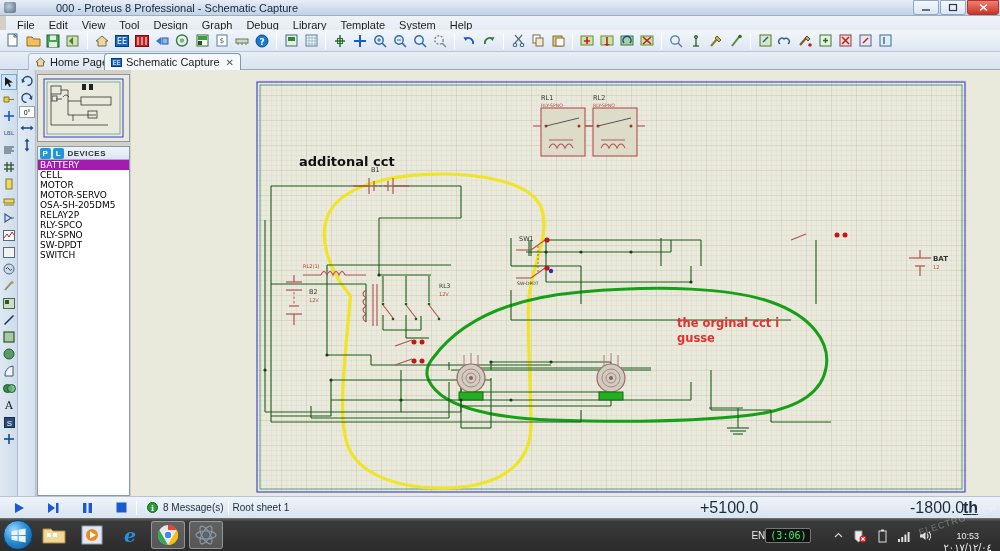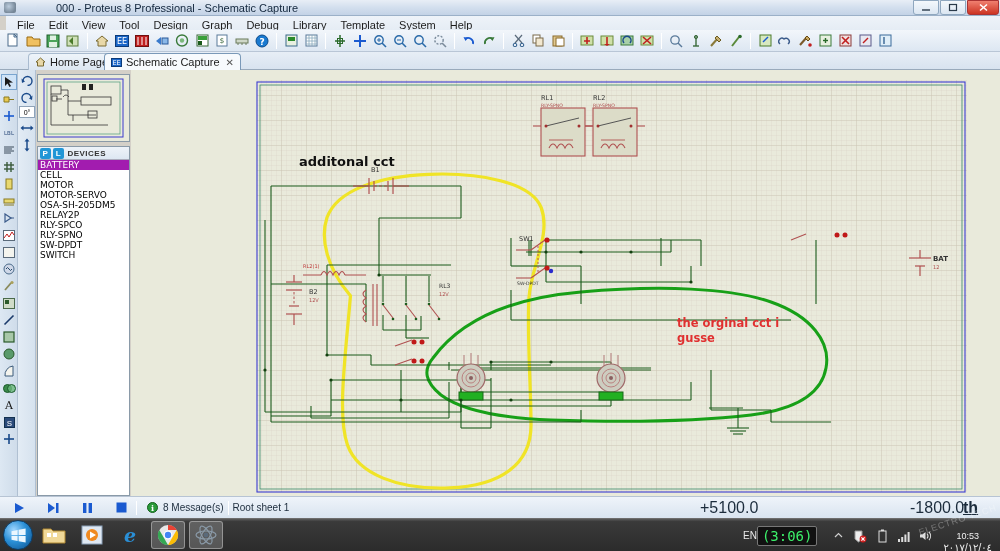--- a/index.html
+++ b/index.html
@@ -124,21 +124,21 @@
              border-top:1px solid #6d6d6d; display:flex; align-items:center; }
   .startorb { width:30px; height:30px; margin-left:3px; border-radius:50%;
               background:radial-gradient(circle at 35% 32%, #9fd6ff 0%, #2a8fd6 45%, #0c4f8c 100%);
               border:1px solid #0d3d66; display:flex; align-items:center; justify-content:center; }
   .tbitem { width:34px; height:28px; margin-left:4px; display:flex; align-items:center;
             justify-content:center; border-radius:3px; }
   .tbitem.active { background:rgba(255,255,255,.20); border:1px solid rgba(255,255,255,.35); }
   .tray { position:absolute; right:0; top:0; height:33px; display:flex; align-items:center; }
   .tray .lang { color:#e8e8e8; font-size:10px; }
   .battwidget { background:#111; border:1px solid #777; border-radius:2px; padding:1px 4px;
-                color:#3cf06a; font-size:14px; font-family:"DejaVu Sans Mono", monospace; margin-right:10px;text-align:right; }
+                color:#3cf06a; font-size:10px; font-family:"DejaVu Sans Mono", monospace; margin-right:16px;text-align:right; }
   .trayicon { width:16px; height:16px; margin:0 3px; display:flex; align-items:center;
               justify-content:center; color:#ddd; font-size:11px; }
   .clock { color:#f0f0f0; font-size:9px; text-align:center; line-height:11px; margin:12px 8px 0 6px; }
   .wm { position:absolute; right:2px; top:-4px; opacity:.30; color:#fff; font-size:9px;
         transform:rotate(-18deg); letter-spacing:1px; pointer-events:none;}
   .wm2 { position:absolute; right:8px; bottom:20px; opacity:.25; color:#445;
          font-size:11px; transform:rotate(-20deg); letter-spacing:2px; pointer-events:none;}
 </style>
 </head>
 <body>

